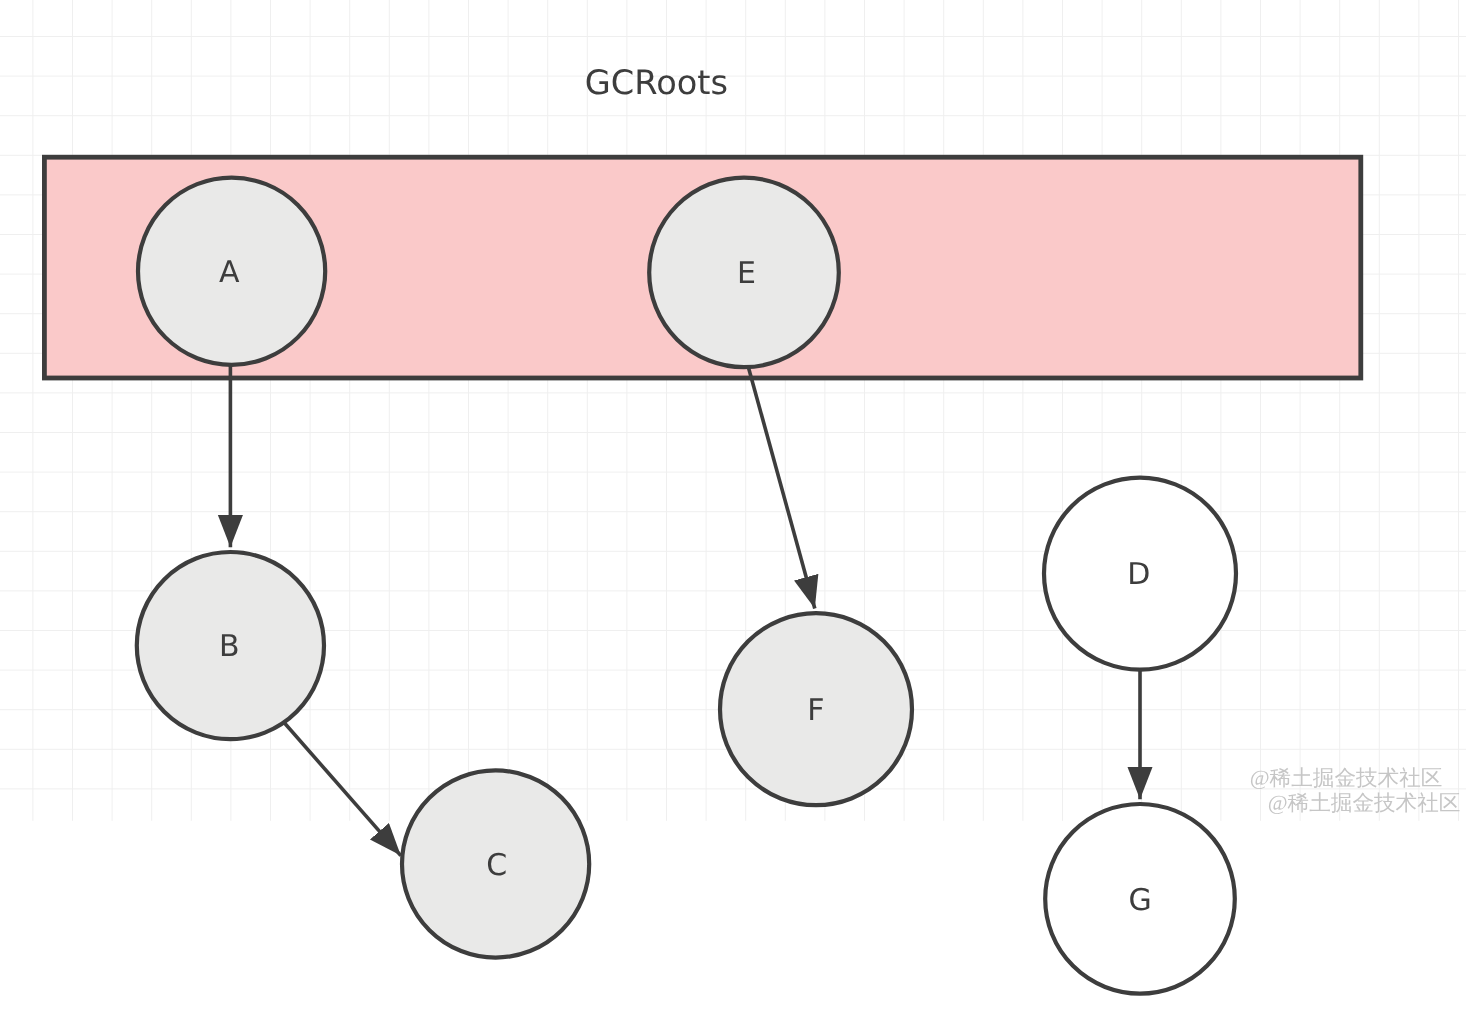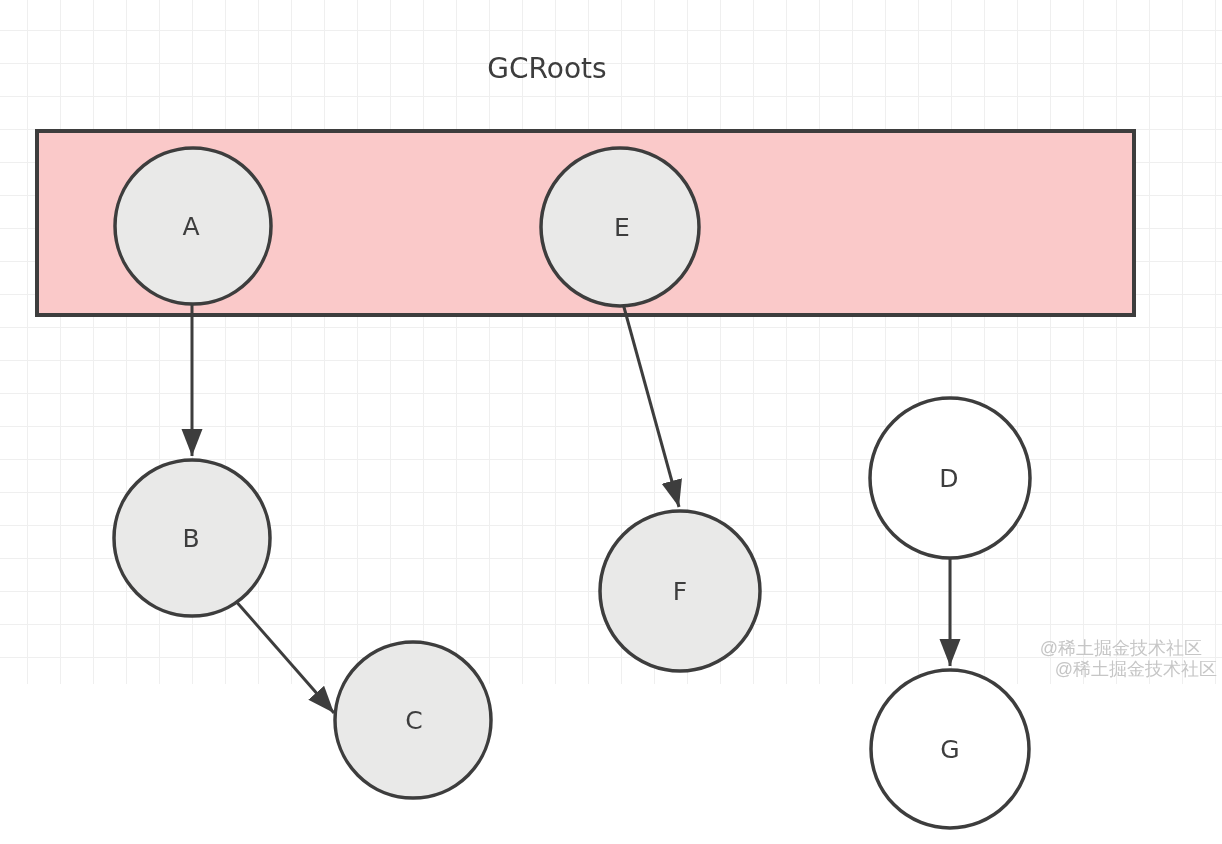--- a/index.html
+++ b/index.html
@@ -60,21 +60,21 @@
     text-anchor: middle;
   }
   .watermark {
     position: absolute;
     right: 5px;
     bottom: 4px;
     text-align: right;
     color: var(--watermark-color, #c6c6c6);
     font-size: 18px;
     line-height: 21px;
-    font-family: Liberation Sans, sans-serif;
+    font-family: Liberation Serif, serif;
     white-space: nowrap;
   }
   .watermark .wm-line-1 {
     margin-right: 15px;
   }
 </style>
 </head>
 <body>
 
 <div class="canvas">

